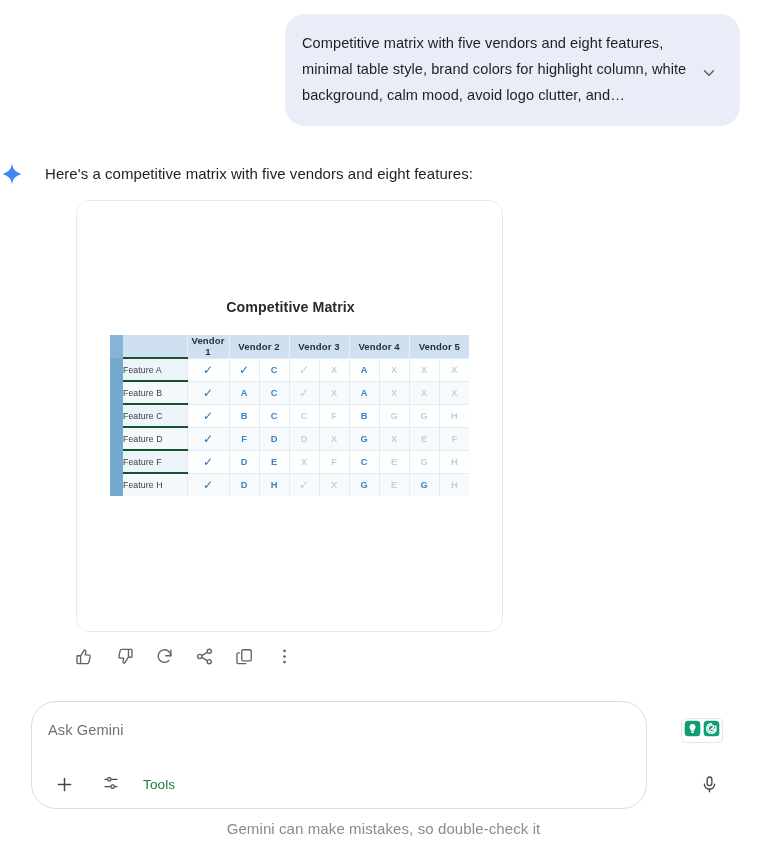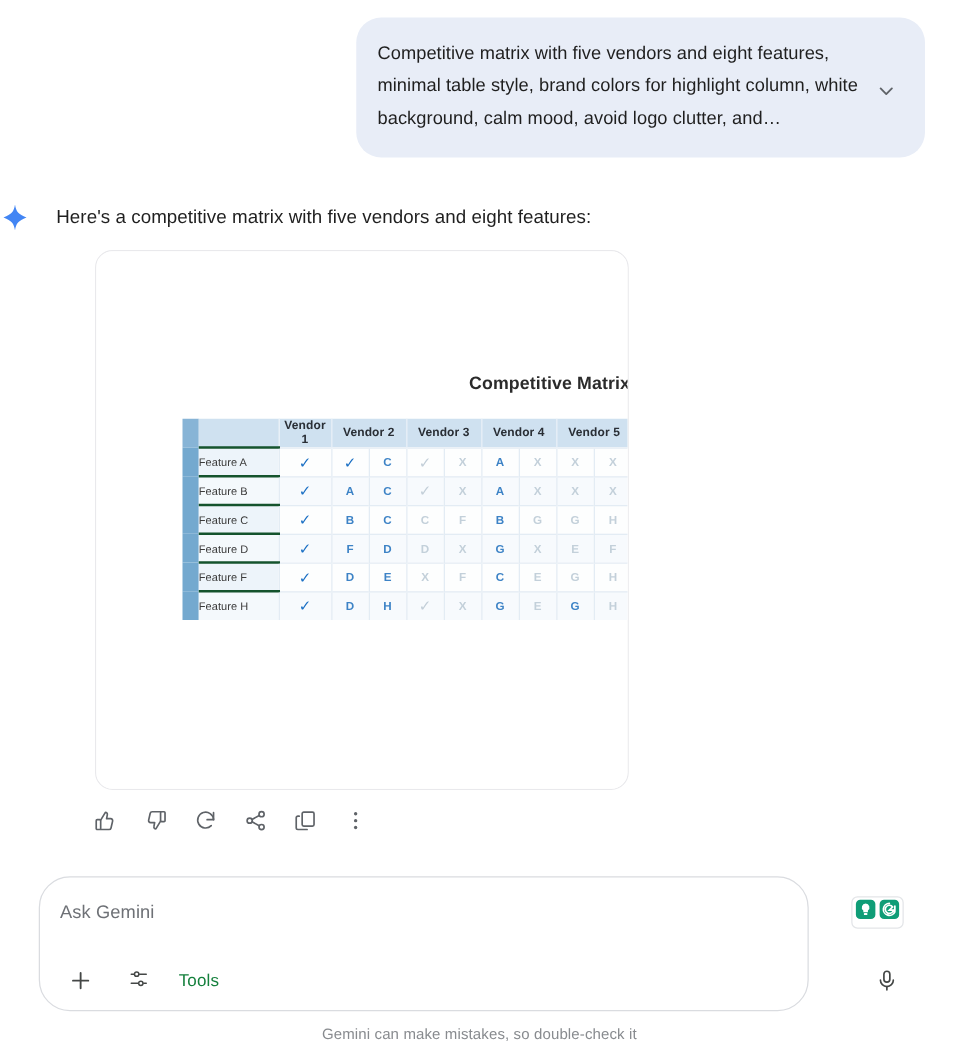--- a/index.html
+++ b/index.html
@@ -49,26 +49,26 @@
   .img-card {
     position:absolute; left:76px; top:200px;
     width:427px; height:432px;
     background:#fff;
     border:1px solid #e9e9ec;
     border-radius:14px;
     overflow:hidden;
   }
   .fig { position:absolute; left:0; top:0; width:427px; height:432px; background:#fff; }
   .fig-title {
-    position:absolute; left:0; top:98px; width:427px; text-align:right;
+    position:absolute; left:0; top:98px; width:427px; text-align:center;
     font-size:14.2px; font-weight:bold; color:#2b2b2b; letter-spacing:0.1px;
   }
 
   
-  .tbl-wrap { position:absolute; left:33px; top:134px; width:356px;margin-left:36px; }
+  .tbl-wrap { position:absolute; left:33px; top:134px; width:356px; }
   table.matrix { border-collapse:collapse; width:356px; table-layout:fixed; }
   table.matrix td, table.matrix th { padding:0; }
 
   .accent { width:13px; background:#74a9cf; }
   .accent-head { width:13px; background:#87b4d6; }
 
   .lab-head { width:64px; background:#cfe1f0; }
   .vh {
     background:#cfe1f0; color:#2a2f36;
     font-size:9.6px; font-weight:bold; text-align:center;
@@ -136,21 +136,21 @@
   .plus-btn { width:28px; height:28px; display:flex; align-items:center; justify-content:center; cursor:pointer; }
   .tools-btn {
     display:flex; align-items:center; gap:24px; margin-left:25px; cursor:pointer;
     color:#15803d; font-size:13.6px; letter-spacing:0.1px;
   }
   .spacer { flex:1; }
   .mic-btn { width:28px; height:28px; display:flex; align-items:center; justify-content:center; cursor:pointer; }
 
   .disclaimer {
     position:absolute; left:0; top:820px; width:767px; text-align:center;
-    color:#888b8f; font-size:12px; letter-spacing:0.1px;
+    color:#888b8f; font-size:15px; letter-spacing:0.1px;
   }
 </style>
 </head>
 <body>
 
 <div class="app">
 
   <div class="user-row">
     <div class="user-bubble">
       <div class="user-text">Competitive matrix with five vendors and eight features, minimal table style, brand colors for highlight column, white background, calm mood, avoid logo clutter, and…</div>

